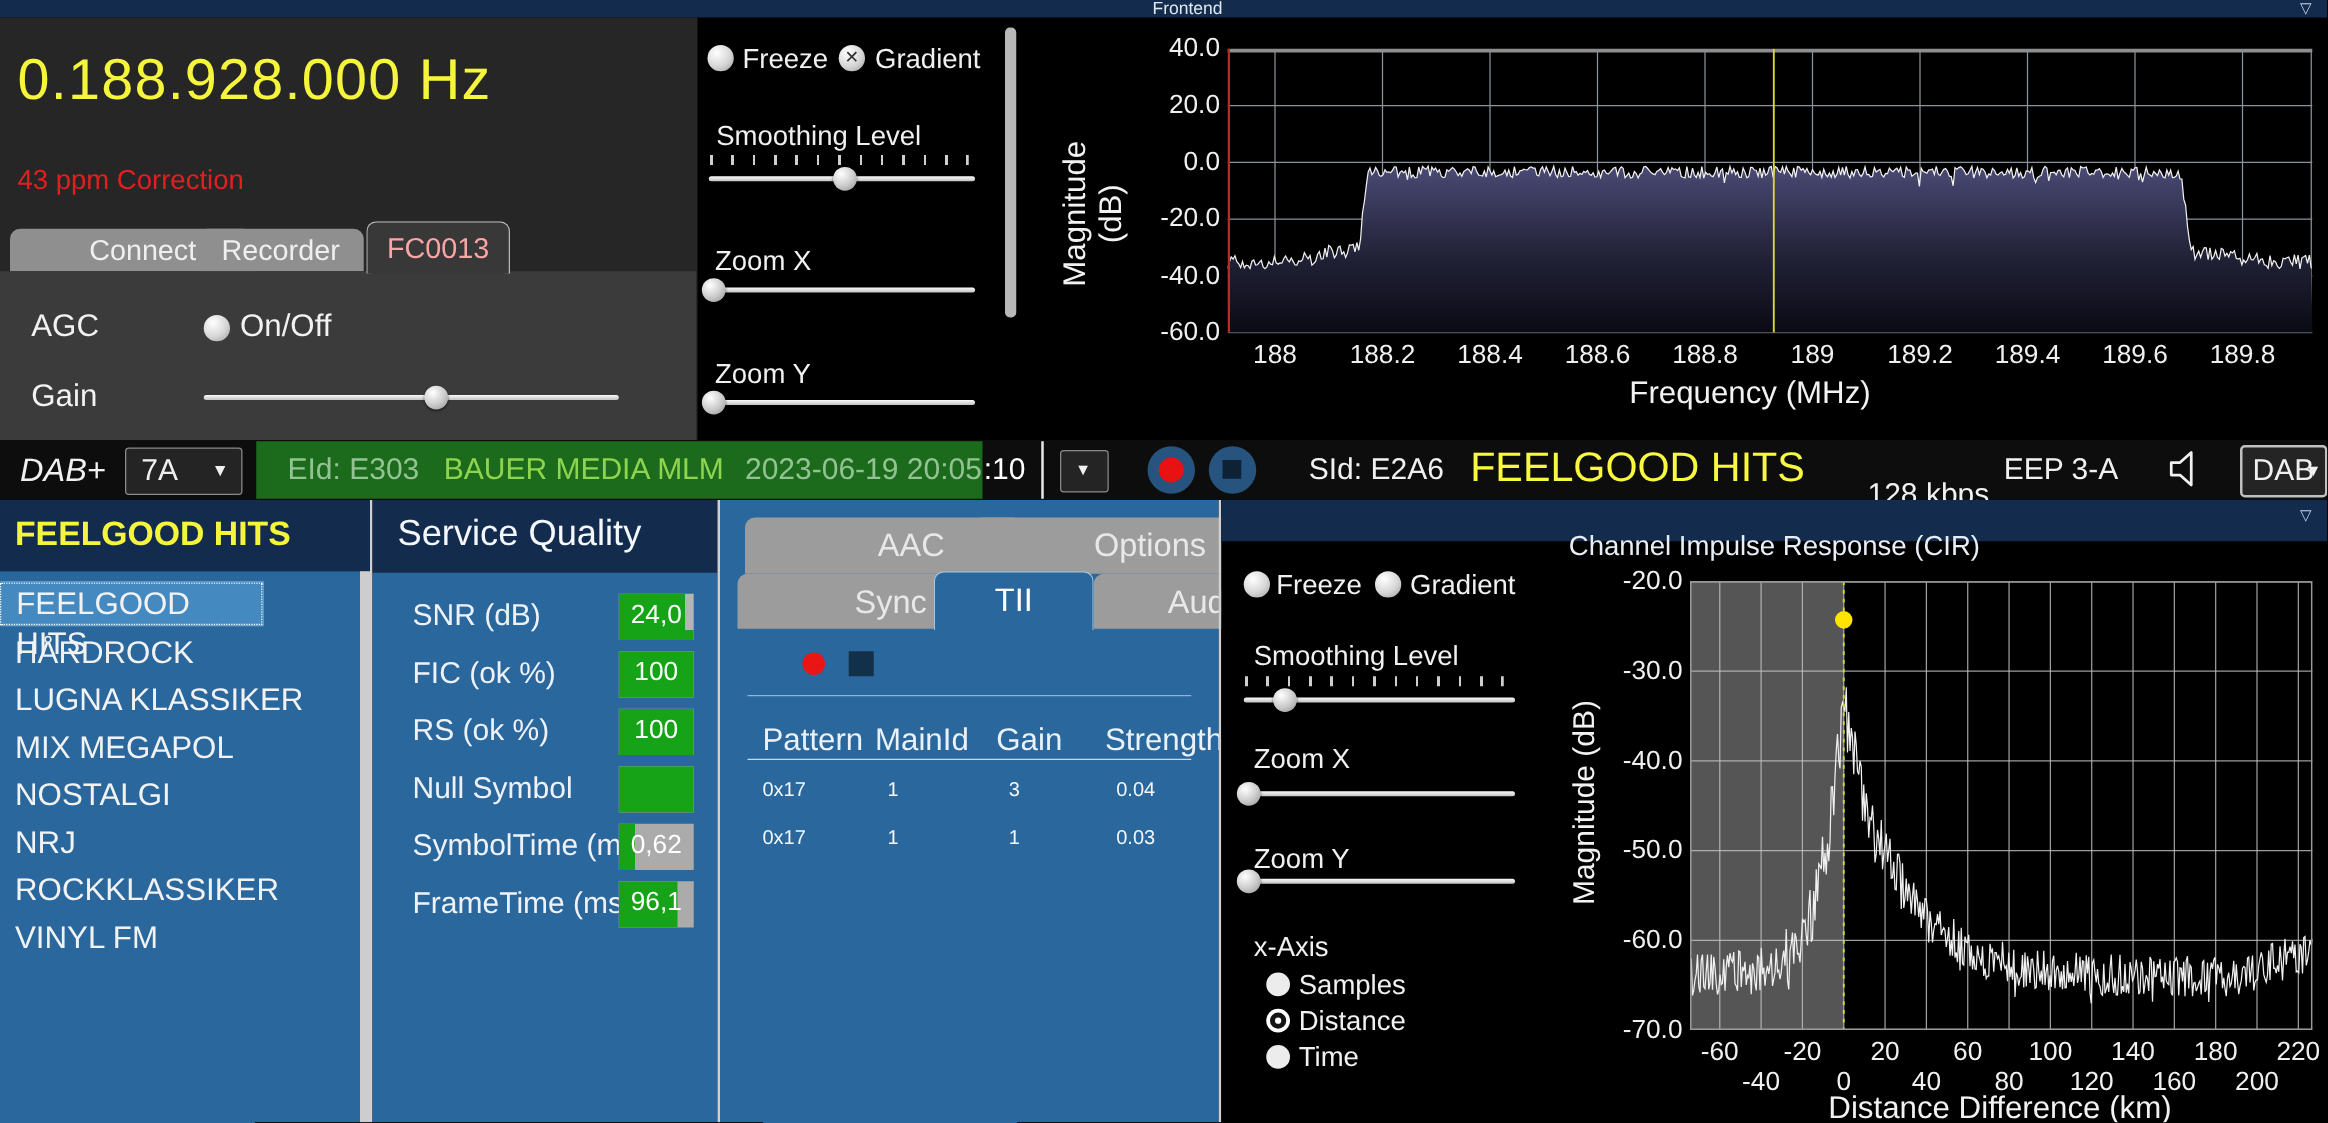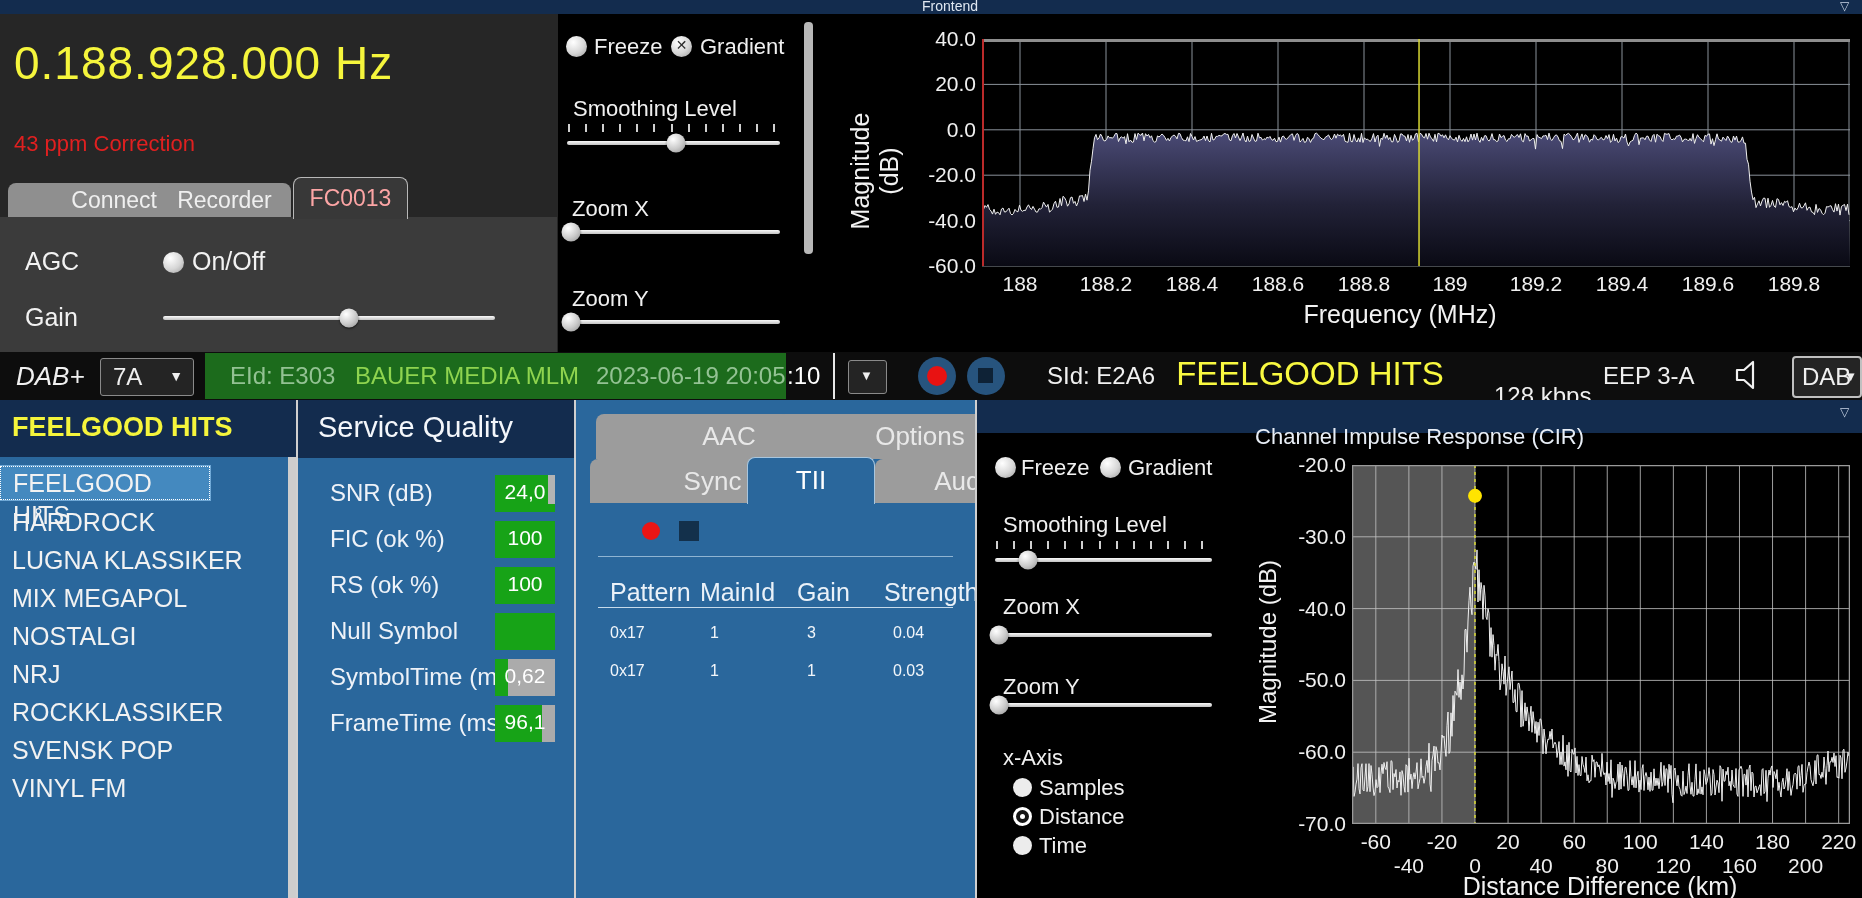--- a/index.html
+++ b/index.html
@@ -205,21 +205,20 @@
       <div class="abs" style="left:12px;top:12px;font-size:27px;font-weight:bold;color:#f5f53c;">FEELGOOD HITS</div>
     </div>
     <div class="bluebody abs" style="left:0;top:57px;width:296px;height:441px;padding-top:6px;box-sizing:border-box;" id="service-items">
         <div class="sl-item sel">FEELGOOD HITS</div>
         <div class="sl-item">HÅRDROCK</div>
         <div class="sl-item">LUGNA KLASSIKER</div>
         <div class="sl-item">MIX MEGAPOL</div>
         <div class="sl-item">NOSTALGI</div>
         <div class="sl-item">NRJ</div>
         <div class="sl-item">ROCKKLASSIKER</div>
-        <div class="sl-item">SVENSK POP</div>
         <div class="sl-item">VINYL FM</div>
       </div>
   </div>
   <div class="scrollbar-v" style="left:288px;top:457px;width:8px;height:441px;border-radius:0;background:#cdcdcd;"></div>
   <div class="splitter" style="left:296px;"></div>
 
   <div id="quality">
     <div class="navyhead abs" style="left:0;top:0;width:276px;height:58px;">
       <div class="abs" style="left:20px;top:11px;font-size:29px;color:#f4f7fb;">Service Quality</div>
     </div>

